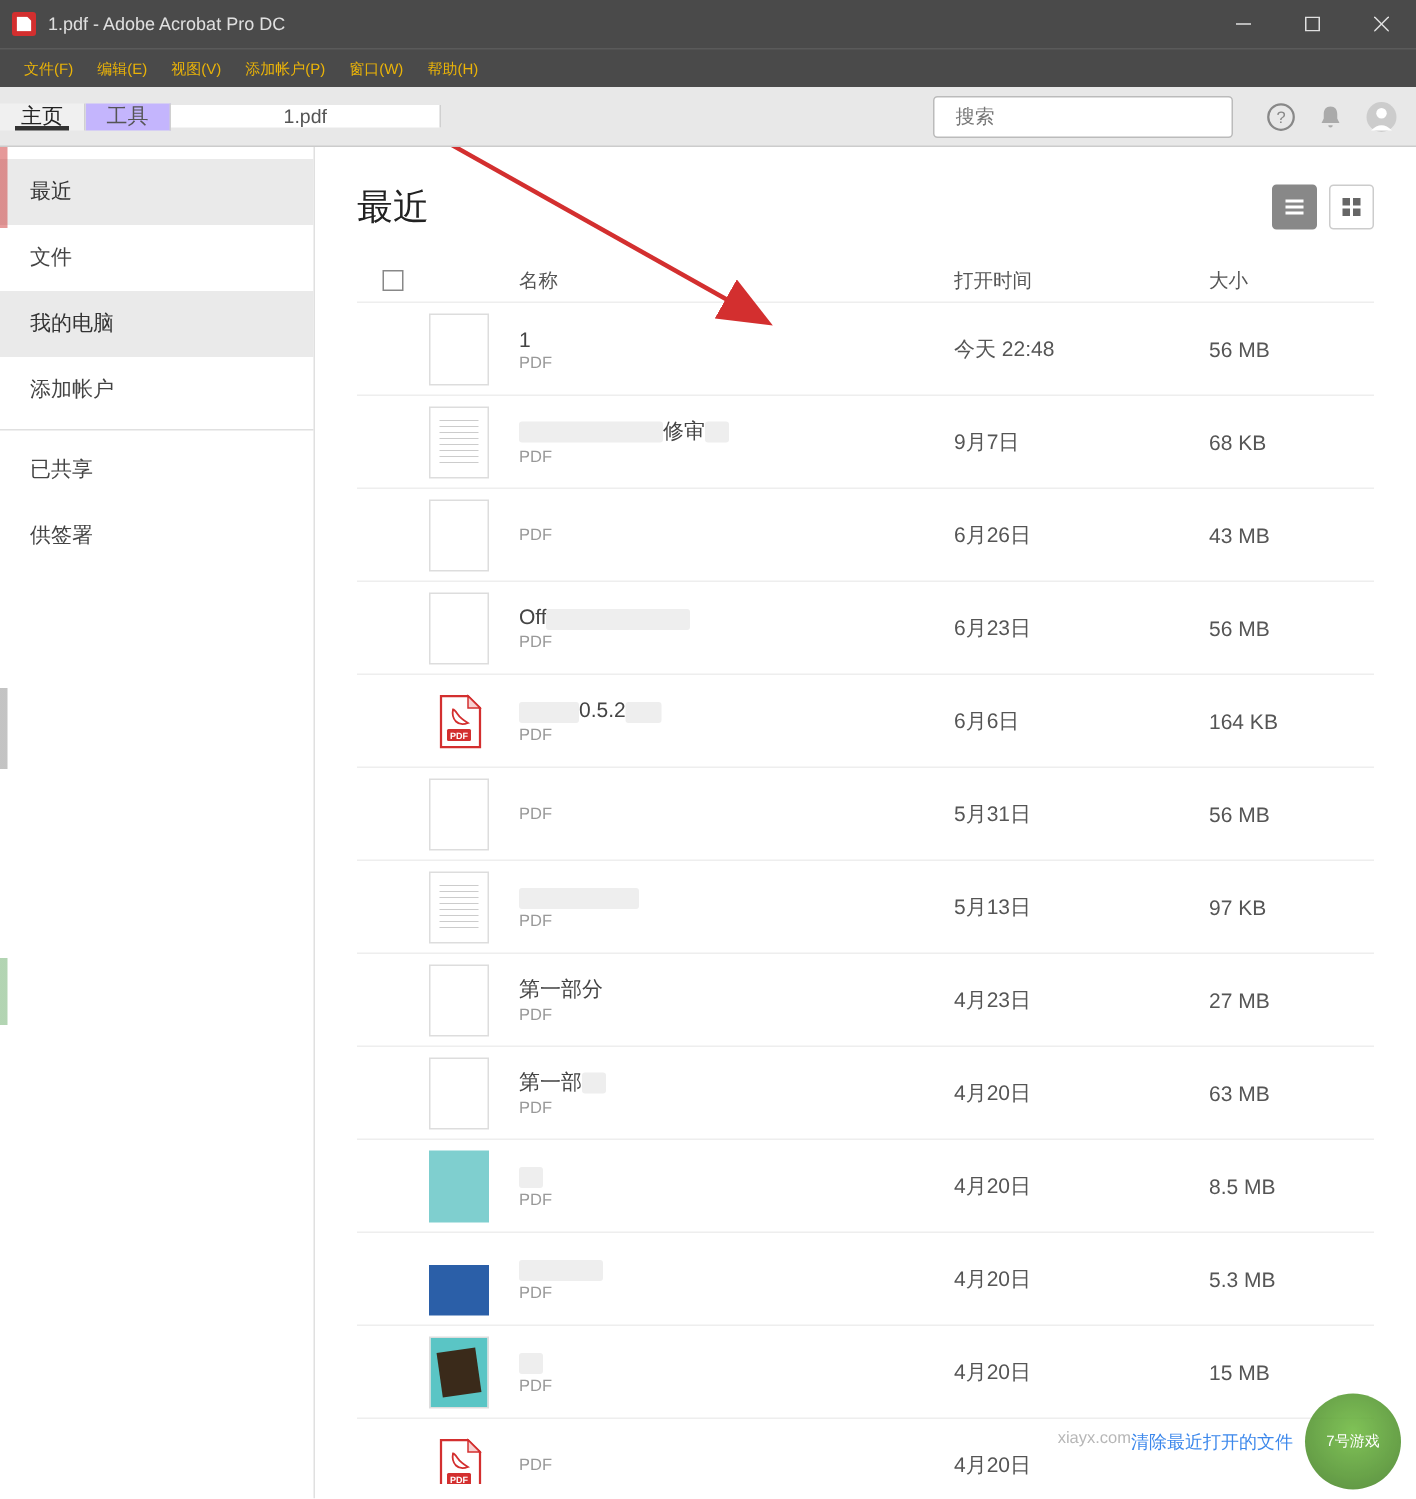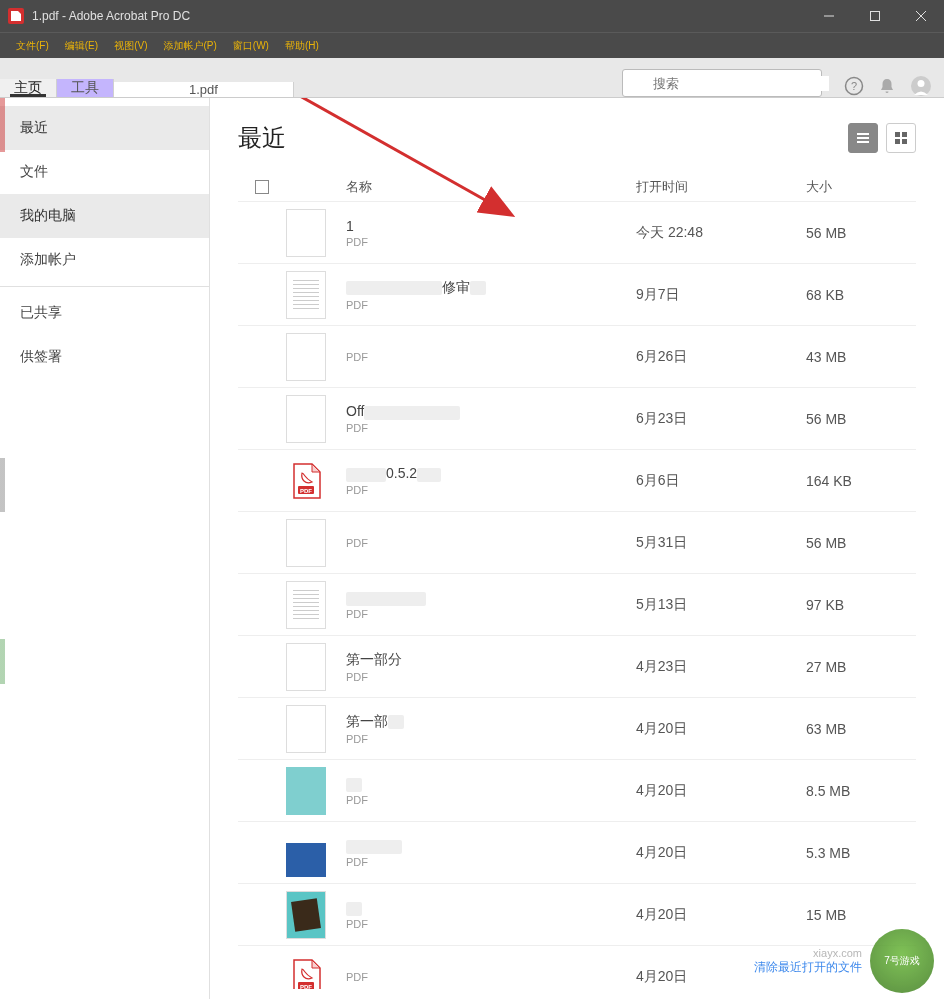--- a/index.html
+++ b/index.html
@@ -12,21 +12,21 @@
 .titlebar .title { flex: 1; font-size: 12px; }
 .win-controls { display: flex; }
 .win-btn { width: 46px; height: 32px; display: flex; align-items: center; justify-content: center; color: #e0e0e0; }
 .win-btn svg { width: 10px; height: 10px; }
 
 
 .menubar { background: #4a4a4a; height: 26px; display: flex; align-items: center; padding: 0 8px; border-top: 1px solid #5a5a5a; }
 .menubar .menu-item { color: #eab308; font-size: 10px; padding: 0 8px; cursor: default; }
 
 
-.tabbar { background: #e8e8e8; height: 40px; display: flex; align-items: flex-end; border-bottom: 1px solid #ccc; }
+.tabbar { background: #e8e8e8; height: 40px; display: flex; align-items: center; border-bottom: 1px solid #ccc; }
 .tab-section { display: flex; align-items: stretch; }
 .tab-item { padding: 0 14px; display: flex; align-items: center; font-size: 14px; color: #555; border-right: 1px solid #d0d0d0; background: #c4b5fd; }
 .tab-item.active { color: #222; font-weight: 500; background: #f0f0f0; position: relative; }
 .tab-item.active::after { content:""; position:absolute; left:10px; right:10px; bottom:0; height:3px; background:#333; }
 .tab-file { flex: 0 0 180px; background: #fff; display:flex; align-items:center; justify-content:center; font-size:13px; color:#555; border-right:1px solid #d0d0d0; }
 .tab-spacer { flex: 1; }
 .search-wrap { display:flex; align-items:center; padding: 0 10px; }
 .search-box { display:flex; align-items:center; background:#fff; border:1px solid #bbb; border-radius:3px; height:28px; width:200px; padding:0 8px; }
 .search-box input { border:none; outline:none; flex:1; font-size:13px; color:#555; }
 .right-icons { display:flex; align-items:center; gap:14px; padding:0 12px; }
@@ -76,21 +76,21 @@
 
 
 .arrow { position:absolute; top:-2px; left:90px; pointer-events:none; }
 
 
 .chk { width:14px; height:14px; border:1.5px solid #888; }
 
 
 .watermark { position:absolute; right:0; bottom:0; display:flex; align-items:center; gap:8px; padding:6px 10px; opacity:0.85; }
 .wm-badge { width:64px; height:64px; border-radius:50%; background: radial-gradient(circle at 50% 40%, #6ab83a, #3d7a1f); display:flex; align-items:center; justify-content:center; color:#fff; font-size:10px; text-align:center; }
-.wm-text { display:flex; flex-direction:column; align-items:flex-end; font-size:11px; color:#aaa;margin-left:12px; }
+.wm-text { display:flex; flex-direction:row; font-size:11px; color:#aaa;margin-left:12px; }
 .clear-link { color:#1a73e8; font-size:12px; }
 
 
 .left-stripe { position:absolute; left:0; top:98px; width:5px; bottom:0; background: linear-gradient(#c33 0 6%, transparent 6% 40%, #888 40% 46%, transparent 46% 60%, #6a6 60% 65%, transparent 65%); opacity:0.5; }
 
 </style>
 </head>
 <body>
 
 <div class="left-stripe"></div>
@@ -133,21 +133,21 @@
     <div class="tab-item">工具</div>
   </div>
   <div class="tab-file">1.pdf</div>
   <div class="tab-spacer"></div>
   <div class="search-wrap">
     <div class="search-box">
       <svg width="14" height="14" viewBox="0 0 16 16">
           <circle cx="7" cy="7" r="5" fill="none" stroke="#888" stroke-width="1.5"></circle>
           <line x1="11" y1="11" x2="15" y2="15" stroke="#888" stroke-width="1.5"></line>
         </svg>
-      <input style="margin-left: 22px;" placeholder="搜索">
+      <input style="margin-left: 6px;" placeholder="搜索">
     </div>
   </div>
   <div class="right-icons">
     <div class="icon-btn">
         <svg width="20" height="20" viewBox="0 0 20 20">
           <circle cx="10" cy="10" r="8.5" fill="none" stroke="#888" stroke-width="1.5"></circle>
           <text x="10" y="14" text-anchor="middle" font-size="11" fill="#888">?</text>
         </svg>
       </div>
     <div class="icon-btn">

